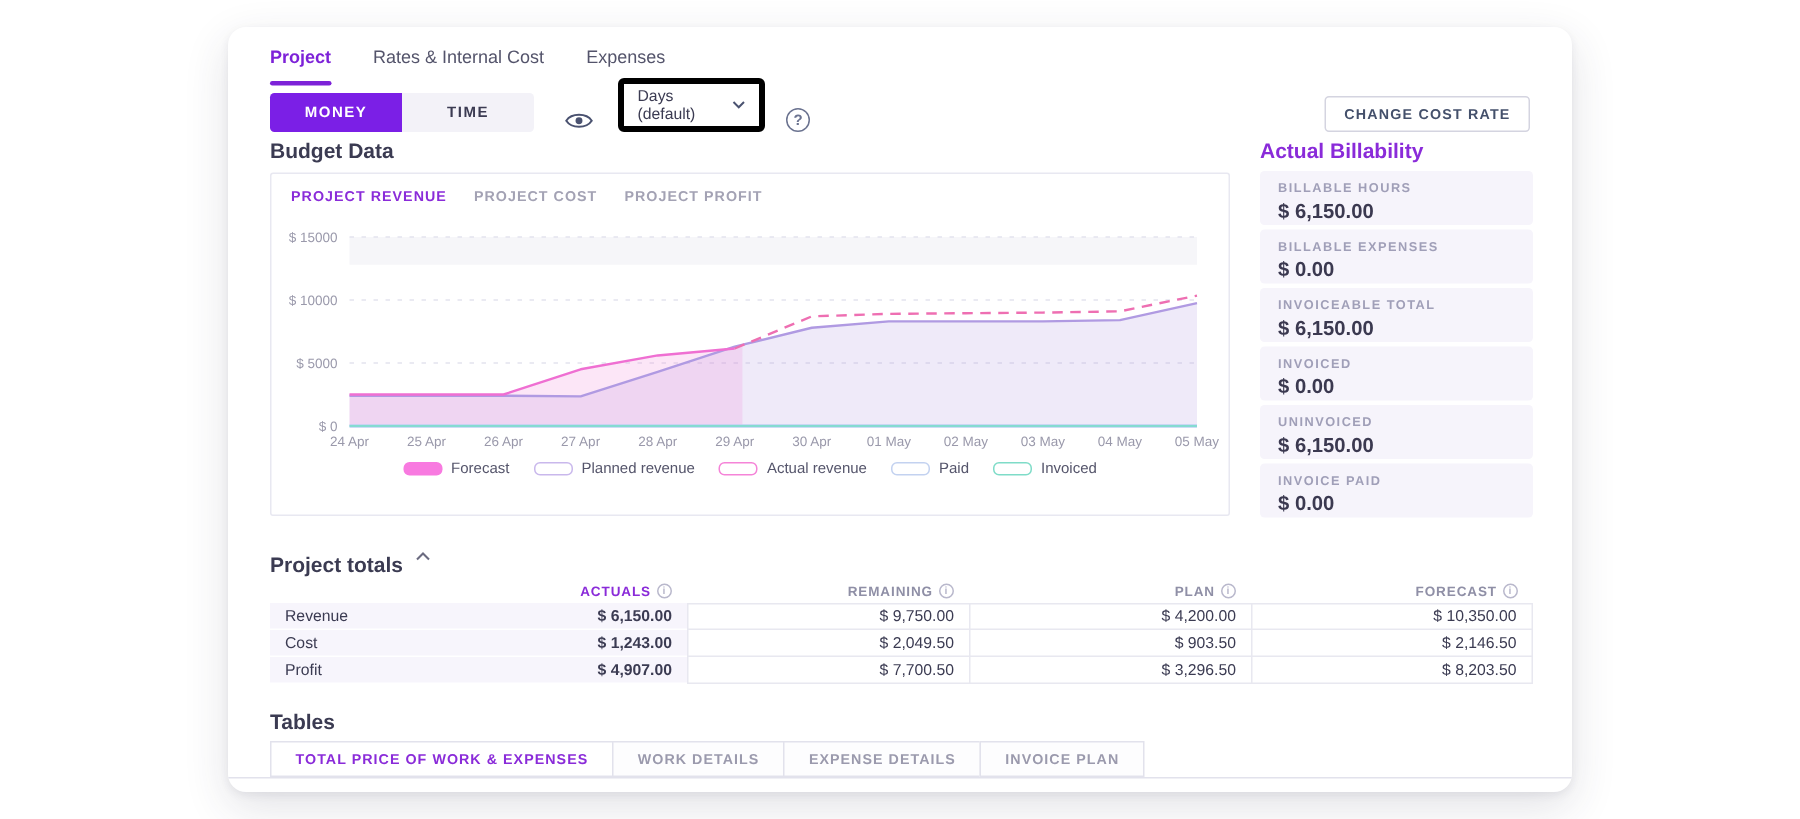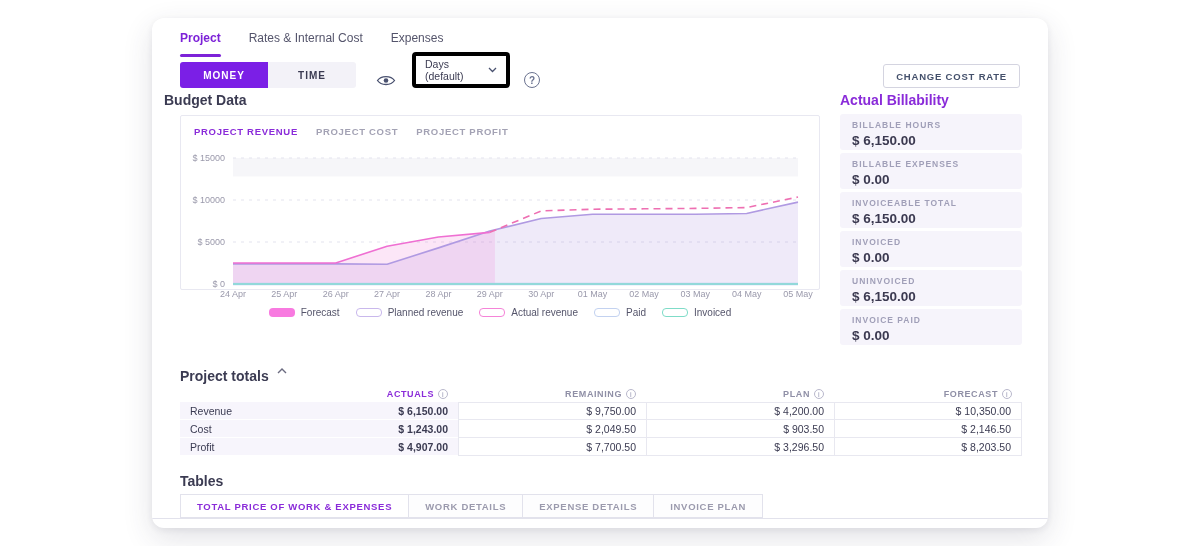--- a/index.html
+++ b/index.html
@@ -24,25 +24,25 @@
   .seg-money { background:#7b1fe6; color:#ffffff; border-radius:3px 0 0 3px; }
   .seg-time  { background:#f3f2f8; color:#3b3b52; border-radius:0 3px 3px 0; }
   .eye-wrap { margin-left:20px; display:flex; align-items:center; }
   .dropdown { margin-left:16px; width:98px; height:36px; border:4px solid #000000; border-radius:4px; background:#fff; display:flex; align-items:center; padding:0 9px; font-size:10.5px; color:#3b3b52; cursor:pointer; }
   .dropdown .dd-label { flex:1; }
   .q-circle { margin-left:14px; width:16px; height:16px; border:1.2px solid #6b7390; border-radius:50%; color:#6b7390; font-size:10px; font-weight:bold; display:flex; align-items:center; justify-content:center; cursor:pointer; }
   .q-circle::after { content:"?"; }
   .cost-rate-btn { margin-left:auto; height:24px; border:1px solid #d4d4e0; border-radius:3px; background:#fff; font-size:9.5px; font-weight:bold; letter-spacing:0.8px; color:#44506b; padding:0 12px; display:flex; align-items:center; cursor:pointer; }
 
   .section-title { font-size:14px; font-weight:bold; color:#3b3b52; }
-  .budget-title { position:absolute; left:12px; top:74px; }
+  .budget-title { position:absolute; left:28px; top:74px; }
   .billability-title { position:absolute; left:688px; top:74px; color:#8a2bd9; }
 
   
-  .chart-card { position:absolute; left:28px; top:97px; width:640px; height:175px; border:1px solid #e8e8f1; border-radius:2px; background:#fff; }
+  .chart-card { position:absolute; left:28px; top:97px; width:640px; height:229px; border:1px solid #e8e8f1; border-radius:2px; background:#fff; }
   .chart-tabs { position:absolute; left:13px; top:10px; display:flex; gap:18px; }
   .chart-tab { font-size:9.5px; font-weight:bold; letter-spacing:0.7px; color:#a3a2b4; cursor:pointer; }
   .chart-tab.active { color:#8a2bd9; }
   .chart-svg-wrap { position:absolute; left:0; top:25px; width:638px; height:162px; }
   .legend { position:absolute; left:0; right:0; top:191px; display:flex; justify-content:center; gap:16px; align-items:center; }
   .legend-item { display:flex; align-items:center; gap:6px; font-size:10px; color:#55556b; }
   .swatch { width:26px; height:9px; border-radius:4px; background:#fff; }
 
   
   .bill-cards { position:absolute; left:688px; top:96px; width:182px; }

